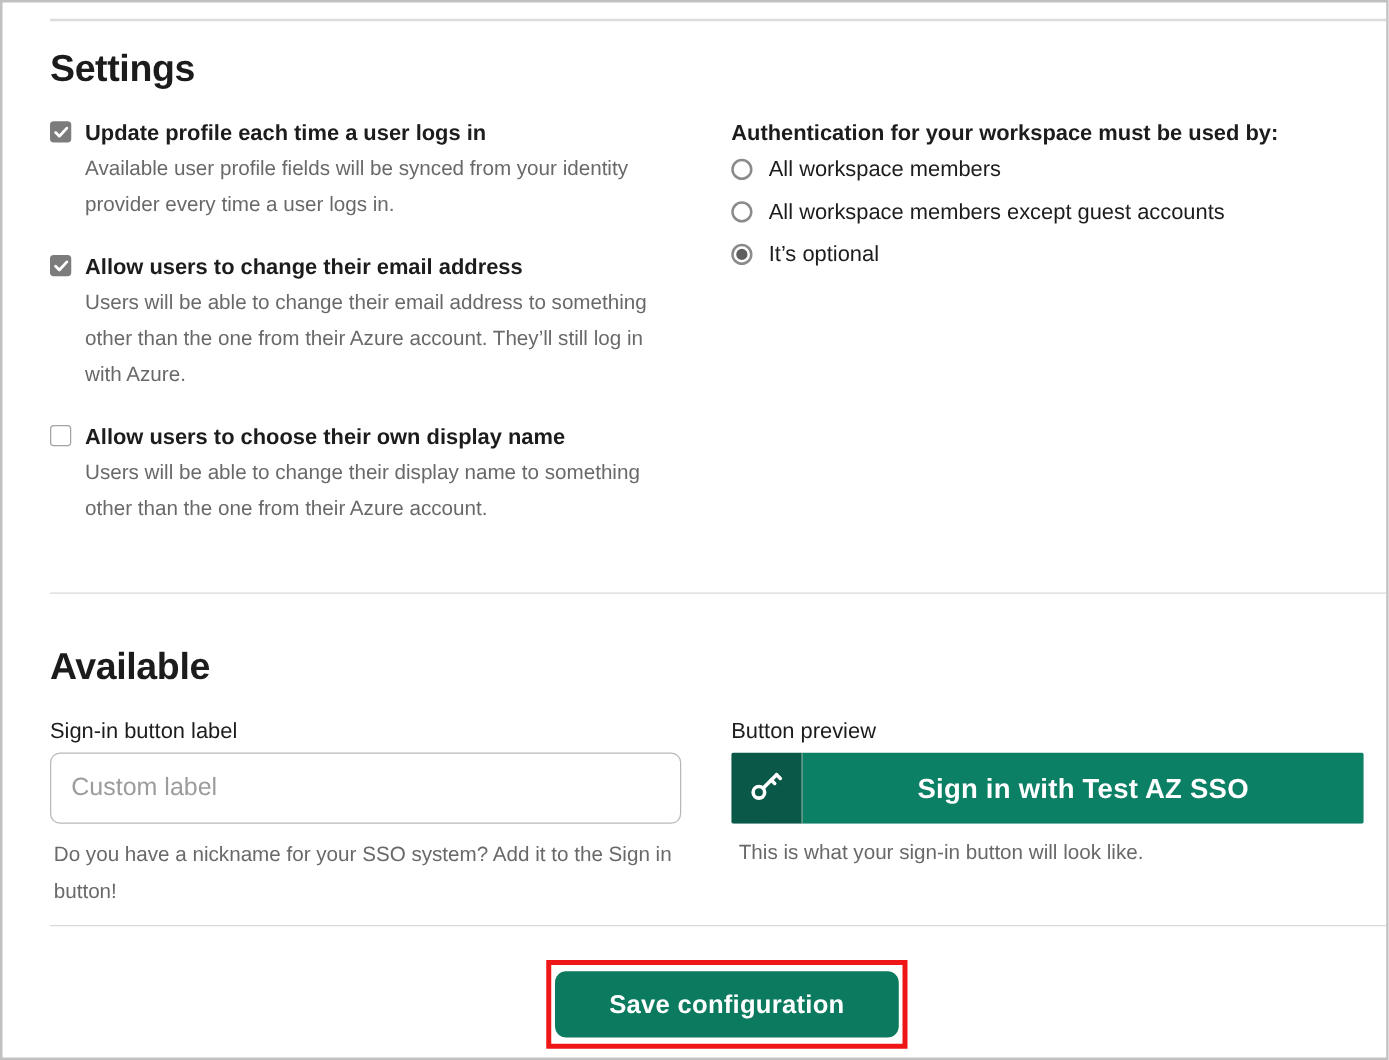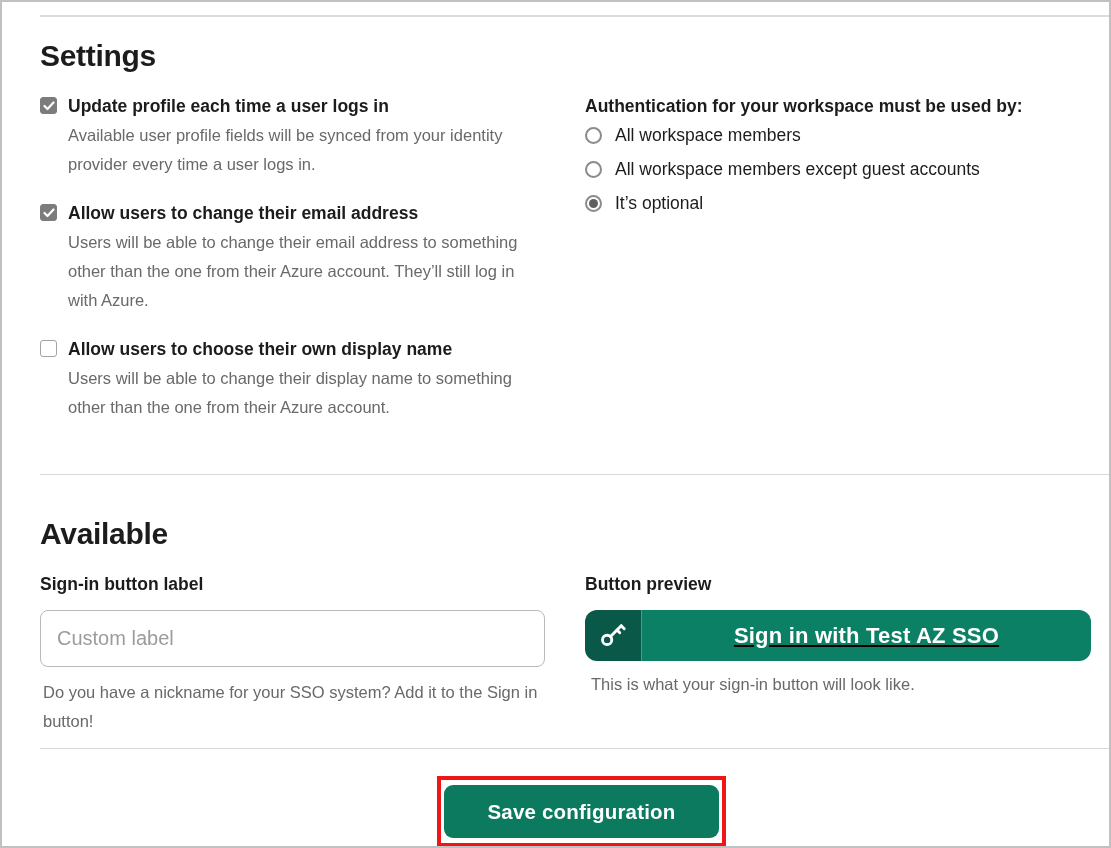--- a/index.html
+++ b/index.html
@@ -79,22 +79,22 @@
   }
   .radio-label { font-size: 17.5px; color: #1d1c1d; }
 
   .settings-bottom-pad { height: 30px; }
 
   .divider { height: 1px; background: #d9d9d9; margin-left: 38px; }
 
   .customise-heading { margin-top: 42px; }
 
   .field-label {
-    font-size: 17.5px; font-weight: 700; color: #1d1c1d;
-    line-height: 24px; margin-bottom: 14px;
+    font-size: 17.5px; font-weight: 400; color: #1d1c1d;
+    line-height: 24px; margin-bottom: 6px;
   }
 
   .custom-input {
     width: 505px; height: 57px;
     border: 1px solid #b9b9b9;
     border-radius: 8px;
     font-family: "Liberation Sans", "DejaVu Sans", sans-serif;
     font-size: 20px; color: #454545;
     padding: 12px 16px;
     outline: none;
@@ -102,22 +102,22 @@
   }
   .custom-input::placeholder { color: #9c9c9c; }
 
   .input-helper {
     margin-top: 11px; padding-left: 3px;
     font-size: 16.5px; color: #696969; line-height: 29px;
     max-width: 515px;
   }
 
   .preview-btn {
-    display: flex; width: 506px; height: 51px;
-    border-radius: 12px; overflow: hidden; text-decoration: underline;
+    display: flex; width: 506px; height: 57px;
+    border-radius: 2px; overflow: hidden;
   }
   .preview-key-seg {
     width: 57px; flex: none;
     display: flex; align-items: center; justify-content: center;
     border-right: 1px solid rgba(255,255,255,0.35);
   }
   .preview-main-seg {
     flex: 1;
     color: #fff; font-weight: 700; font-size: 22px;
     display: flex; align-items: center; justify-content: center;

